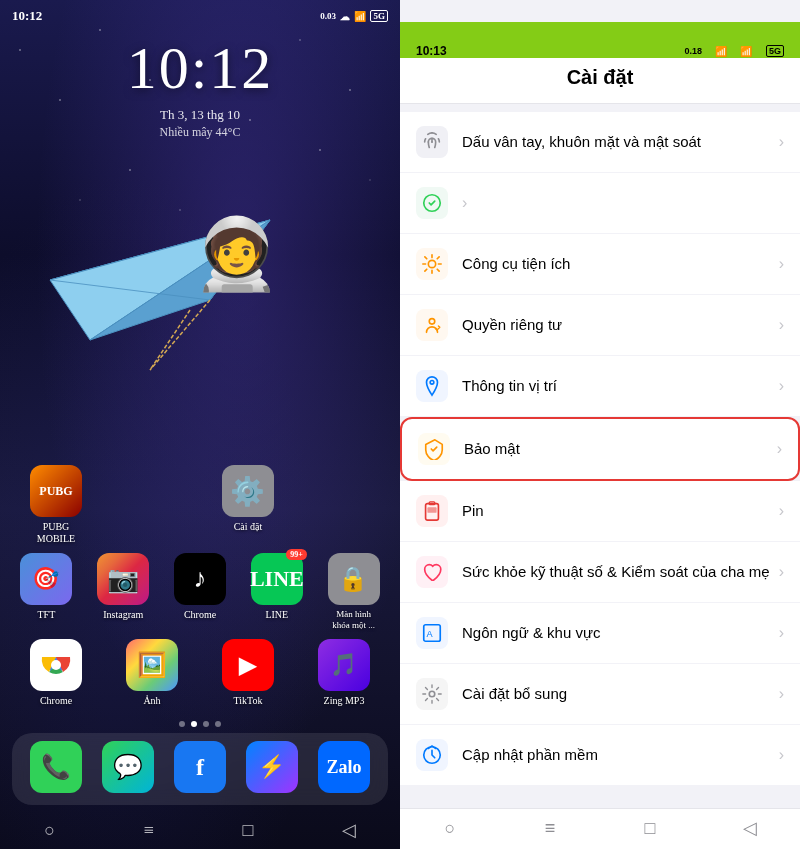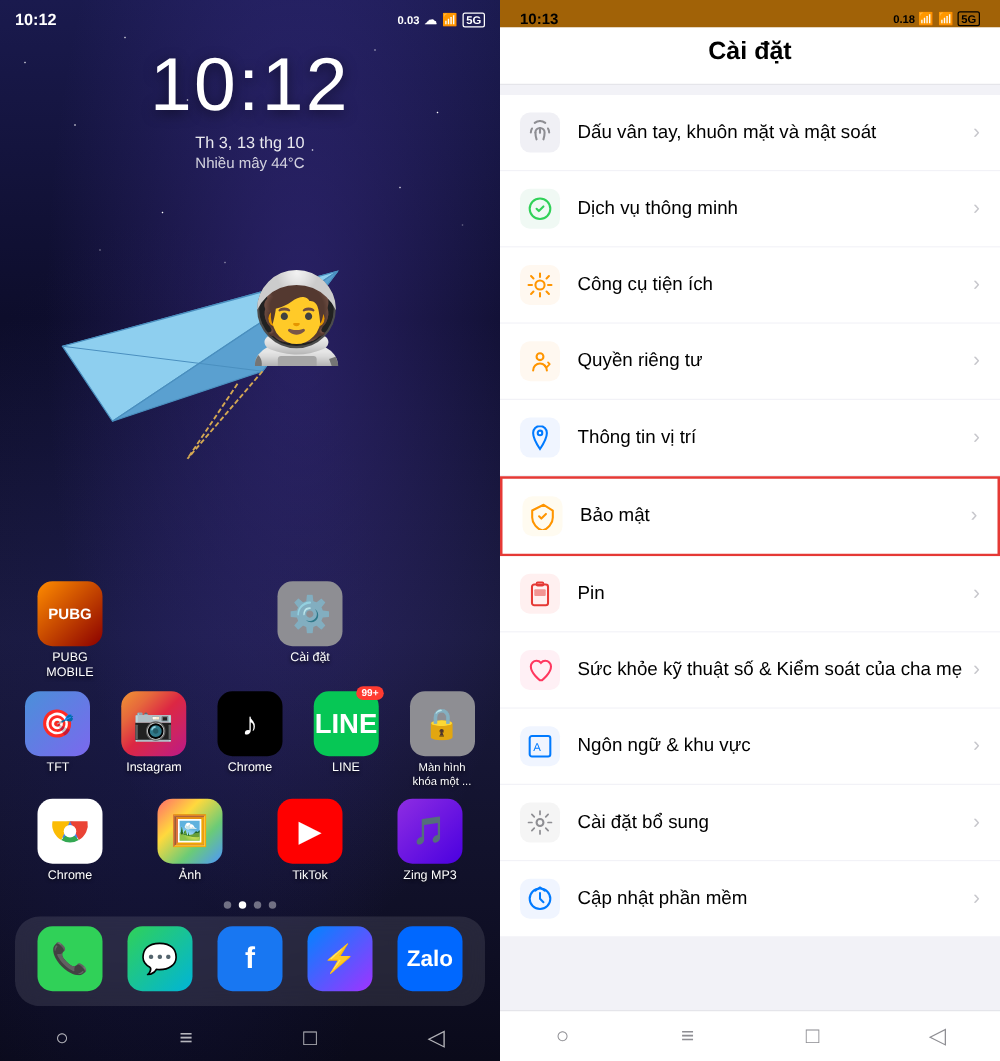--- a/index.html
+++ b/index.html
@@ -13,20 +13,21 @@
 
     
     .left-panel {
       width: 400px;
       height: 849px;
       background: linear-gradient(180deg, #1a1a4e 0%, #0d0d2b 30%, #1a1a3e 60%, #0a0a1a 100%);
       position: relative;
       overflow: hidden;
       display: flex;
       flex-direction: column;
+      font-family: Liberation Serif, serif;
     }
 
     .left-panel::before {
       content: '';
       position: absolute;
       top: 0; left: 0; right: 0; bottom: 0;
       background: radial-gradient(ellipse at 60% 30%, rgba(80,60,180,0.4) 0%, transparent 60%),
                   radial-gradient(ellipse at 30% 70%, rgba(30,30,100,0.3) 0%, transparent 50%);
     }
 
@@ -297,29 +298,30 @@
       background: #f2f2f7;
       display: flex;
       flex-direction: column;
       overflow: hidden;
     }
 
     .status-bar-right {
       display: flex;
       justify-content: space-between;
       align-items: center;
-      padding: 8px 16px 0;
-      background: #a16207;
+      padding: 22px 16px 0;
+      background: #84cc16;
       font-size: 12px;
       font-weight: 600;
+      margin-top: 22px;
     }
 
     .status-icons-right {
       display: flex;
-      gap: 3px;
+      gap: 13px;
       align-items: center;
       font-size: 10px;
     }
 
     .settings-header {
       background: white;
       text-align: center;
       padding: 8px 16px 14px;
       font-size: 20px;
       font-weight: 700;
@@ -342,21 +344,21 @@
       cursor: pointer;
       position: relative;
     }
 
     .settings-item:last-child {
       border-bottom: none;
     }
 
     .settings-item.highlighted {
       border: 2px solid #e53935;
-      border-radius: 0;
+      border-radius: 12px;
       background: white;
       margin: 0;
     }
 
     .settings-item-icon {
       width: 32px;
       height: 32px;
       border-radius: 8px;
       display: flex;
       align-items: center;
@@ -591,23 +593,20 @@
       <span class="chevron">›</span>
     </div>
 
     <div class="settings-item">
       <div class="settings-item-icon" style="background:#f0f9f4;">
         <svg width="22" height="22" viewBox="0 0 24 24" fill="none">
           <circle cx="12" cy="12" r="9" stroke="#30d158" stroke-width="1.8"></circle>
           <path d="M9 12l2 2 4-4" stroke="#30d158" stroke-width="1.8" stroke-linecap="round" stroke-linejoin="round"></path>
         </svg>
       </div>
-      <div class="settings-item-text">
-        <div class="settings-item-title">Dịch vụ thông minh</div>
-      </div>
       <span class="chevron">›</span>
     </div>
 
     <div class="settings-item">
       <div class="settings-item-icon" style="background:#fff8f0;">
         <svg width="22" height="22" viewBox="0 0 24 24" fill="none">
           <circle cx="12" cy="12" r="4" stroke="#ff9500" stroke-width="1.8"></circle>
           <path d="M12 2v3M12 19v3M2 12h3M19 12h3M4.2 4.2l2.1 2.1M17.7 17.7l2.1 2.1M4.2 19.8l2.1-2.1M17.7 6.3l2.1-2.1" stroke="#ff9500" stroke-width="1.8" stroke-linecap="round"></path>
         </svg>
       </div>

